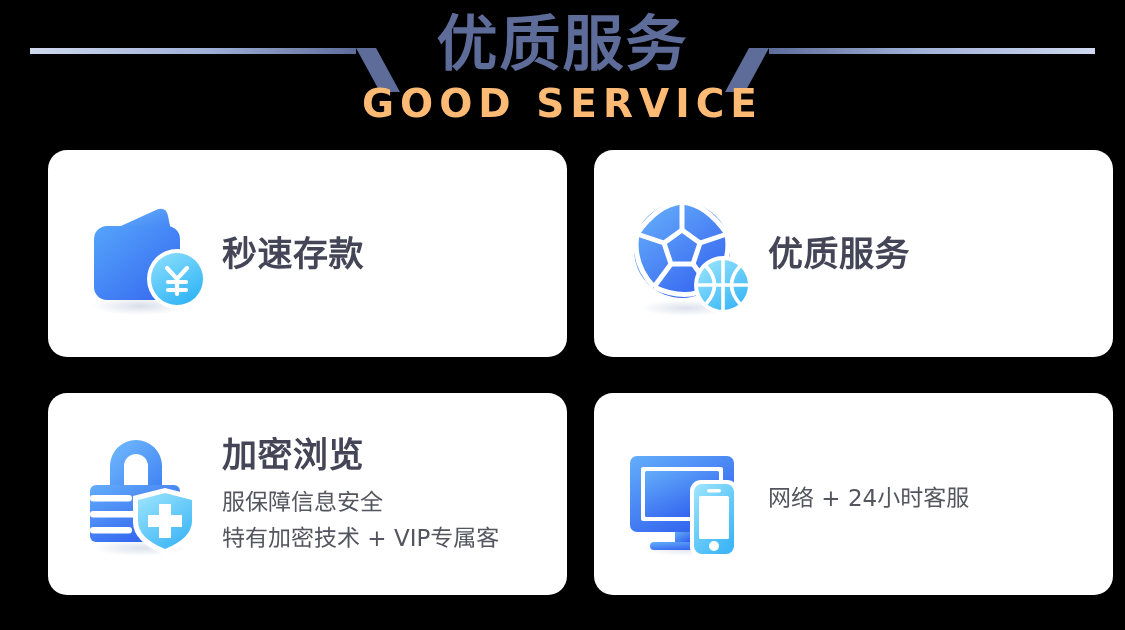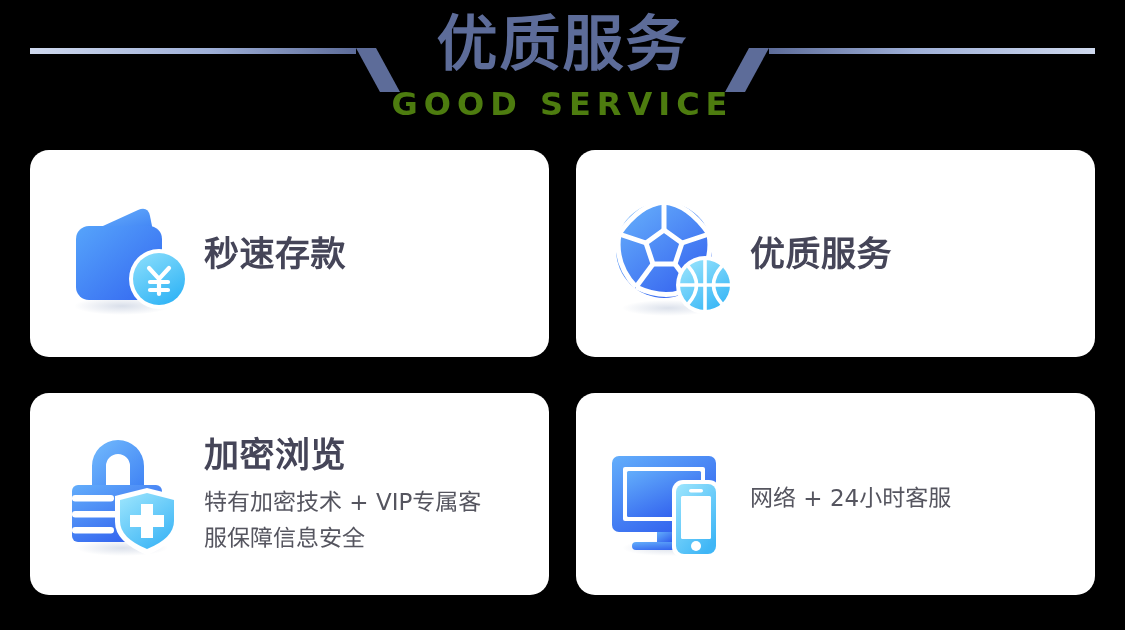--- a/index.html
+++ b/index.html
@@ -57,33 +57,33 @@
     line-height: 70px;
     letter-spacing: 2px;
     color: #5d6c99;
     white-space: nowrap;
   }
 
   .title-en {
     display: block;
     margin-top: 8px;
     font-family: "DejaVu Sans", "Liberation Sans", sans-serif;
-    font-size: 32px;
+    font-size: 39px;
     font-weight: 700;
     line-height: 34px;
     letter-spacing: 6px;
-    color: #4d7c0f;
+    color: #fdba74;
     white-space: nowrap;
     padding-left: 0;
   }
 
   
   .cards {
     position: absolute;
-    left: 30px;
+    left: 48px;
     top: 150px;
     width: 1065px;
     display: grid;
     grid-template-columns: 519px 519px;
     grid-template-rows: 207px 202px;
     column-gap: 27px;
     row-gap: 36px;
   }
 
   .card {
@@ -306,22 +306,22 @@
 
           <path d="M93 64 L125 72 L125 98 Q125 118 93 131 Q61 118 61 98 L61 72 Z" fill="#ffffff"></path>
           <path d="M93 69 L120 76 L120 97 Q120 114 93 125 Q66 114 66 97 L66 76 Z" fill="url(#shieldGrad)"></path>
           <path d="M87 80 L99 80 L99 91 L110 91 L110 103 L99 103 L99 114 L87 114
                    L87 103 L76 103 L76 91 L87 91 Z" fill="#ffffff"></path>
         </svg>
       </div>
       <div class="card-text">
         <div class="card-title">加密浏览</div>
         <div class="card-desc">
+          <div>服保障信息安全</div>
           <div>特有加密技术 + VIP专属客</div>
-          <div>服保障信息安全</div>
         </div>
       </div>
     </div>
 
     <div class="card row2">
       <div class="card-icon">
         <svg viewBox="0 0 140 140">
           <defs>
             <linearGradient id="monitorGrad" x1="0" y1="0" x2="0.7" y2="1">
               <stop offset="0%" stop-color="#63aefb"></stop>

